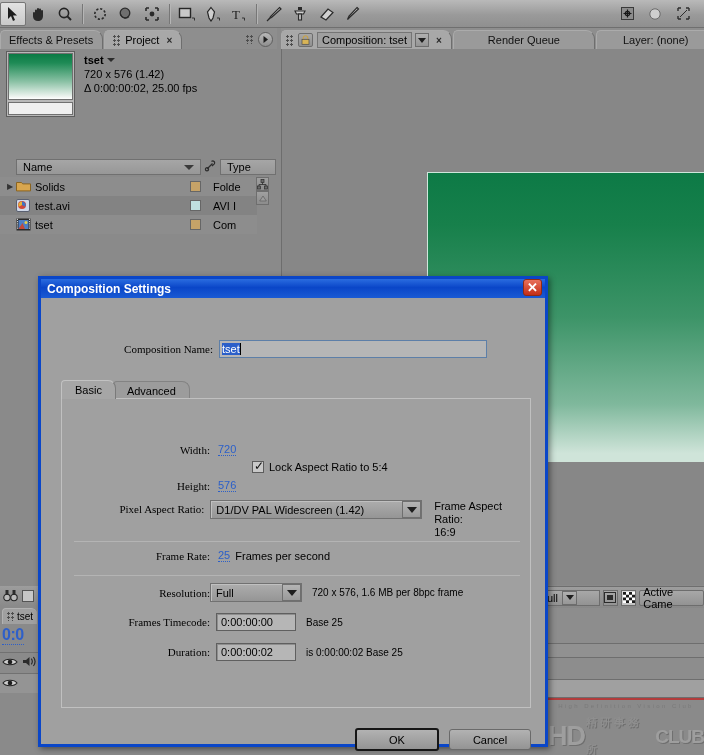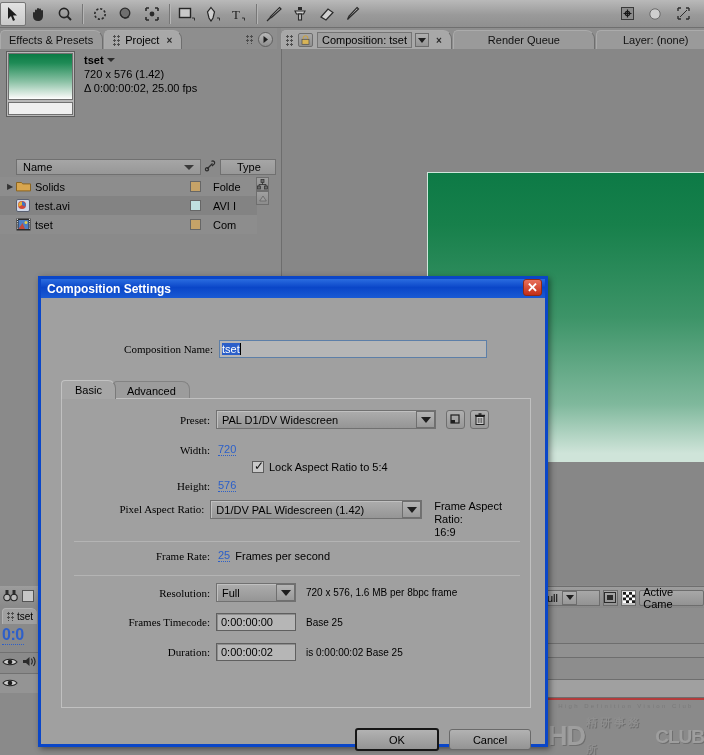--- a/index.html
+++ b/index.html
@@ -506,21 +506,21 @@
       <div class="col-name">
         <span>Name</span>
         <span class="dd"></span>
       </div>
       <span style="margin-left:3px;display:inline-block;width:14px;">
         <svg width="13" height="13" viewBox="0 0 13 13">
             <path d="M3 10 L8.5 4.5 M7.5 2.5a1.8 1.8 0 012.6 2.6L8 7" fill="none" stroke="#2d2d2d" stroke-width="1.2"></path>
             <circle cx="3" cy="10.2" r="1.6" fill="none" stroke="#2d2d2d" stroke-width="1.2"></circle>
           </svg>
       </span>
-      <div class="col-type" style="padding-left:16px">
+      <div class="col-type" style="padding-left:6px">
         <span>Type</span>
       </div>
     </div>
 
     <div class="rows">
       <div class="row odd">
         <span class="disc">▶</span>
         <span class="ic">
           <svg width="15" height="12" viewBox="0 0 15 12">
               <path d="M0.5 2.5h5l1.2 1.4h7.8v7H0.5Z" fill="#d8a64f" stroke="#8a6420"></path>
@@ -685,43 +685,20 @@
         <div class="dlg-tab active">
           <span>Basic</span>
         </div>
         <div class="dlg-tab">
           <span>Advanced</span>
         </div>
       </div>
 
       <div class="groupbox" style="left:20px;top:100px;width:470px;height:310px">
 
-        <div class="field-row" style="position:absolute;left:0;top:11px;width:100%">
-          <div class="lbl-r" style="width:148px">Preset:</div>
-          <div class="dd-select" style="margin-left:6px;width:220px">
-            <span>PAL D1/DV Widescreen</span>
-            <span class="arrow">
-                <span class="tri-down"></span>
-              </span>
-          </div>
-          <div class="small-btn" style="margin-left:10px">
-            <svg width="12" height="12" viewBox="0 0 12 12">
-                <rect x="1" y="1" width="8" height="8" fill="none" stroke="#1f1f1f" stroke-width="1.2"></rect>
-                <rect x="1" y="6" width="4" height="3" fill="#1f1f1f"></rect>
-              </svg>
-          </div>
-          <div class="small-btn" style="margin-left:5px">
-            <svg width="12" height="13" viewBox="0 0 12 13">
-                <rect x="2" y="3.5" width="8" height="8" fill="#c9c9c9" stroke="#1f1f1f" stroke-width="1"></rect>
-                <rect x="1" y="1.8" width="10" height="1.6" fill="#1f1f1f"></rect>
-                <rect x="4.5" y="0.3" width="3" height="1.5" fill="#1f1f1f"></rect>
-                <path d="M4.3 5v5M6 5v5M7.7 5v5" stroke="#555" stroke-width=".9"></path>
-              </svg>
-          </div>
-        </div>
 
         <div class="field-row" style="position:absolute;left:0;top:44px;width:100%">
           <div class="lbl-r" style="width:148px">Width:</div>
           <div class="blue-val" style="margin-left:8px">720</div>
         </div>
 
         <div class="field-row" style="position:absolute;left:190px;top:62px">
           <div class="chk"></div>
           <div style="margin-left:5px;font-size:11px">Lock Aspect Ratio to 5:4</div>
         </div>
@@ -750,21 +727,21 @@
         <div class="field-row" style="position:absolute;left:0;top:150px;width:100%">
           <div class="lbl-r" style="width:148px">Frame Rate:</div>
           <div class="blue-val" style="margin-left:8px">25</div>
           <div style="margin-left:5px;font-size:11px">Frames per second</div>
         </div>
 
         <div class="gb-sep" style="top:176px"></div>
 
         <div class="field-row" style="position:absolute;left:0;top:184px;width:100%">
           <div class="lbl-r" style="width:148px">Resolution:</div>
-          <div class="dd-select" style="margin-left:6px;width:80px">
+          <div class="dd-select" style="width:92px">
             <span>Full</span>
             <span class="arrow">
                 <span class="tri-down"></span>
               </span>
           </div>
           <div style="margin-left:10px;font-size:10px">720 x 576, 1.6 MB per 8bpc frame</div>
         </div>
 
         <div class="field-row" style="position:absolute;left:0;top:214px;width:100%">
           <div class="lbl-r" style="width:148px">Frames Timecode:</div>

